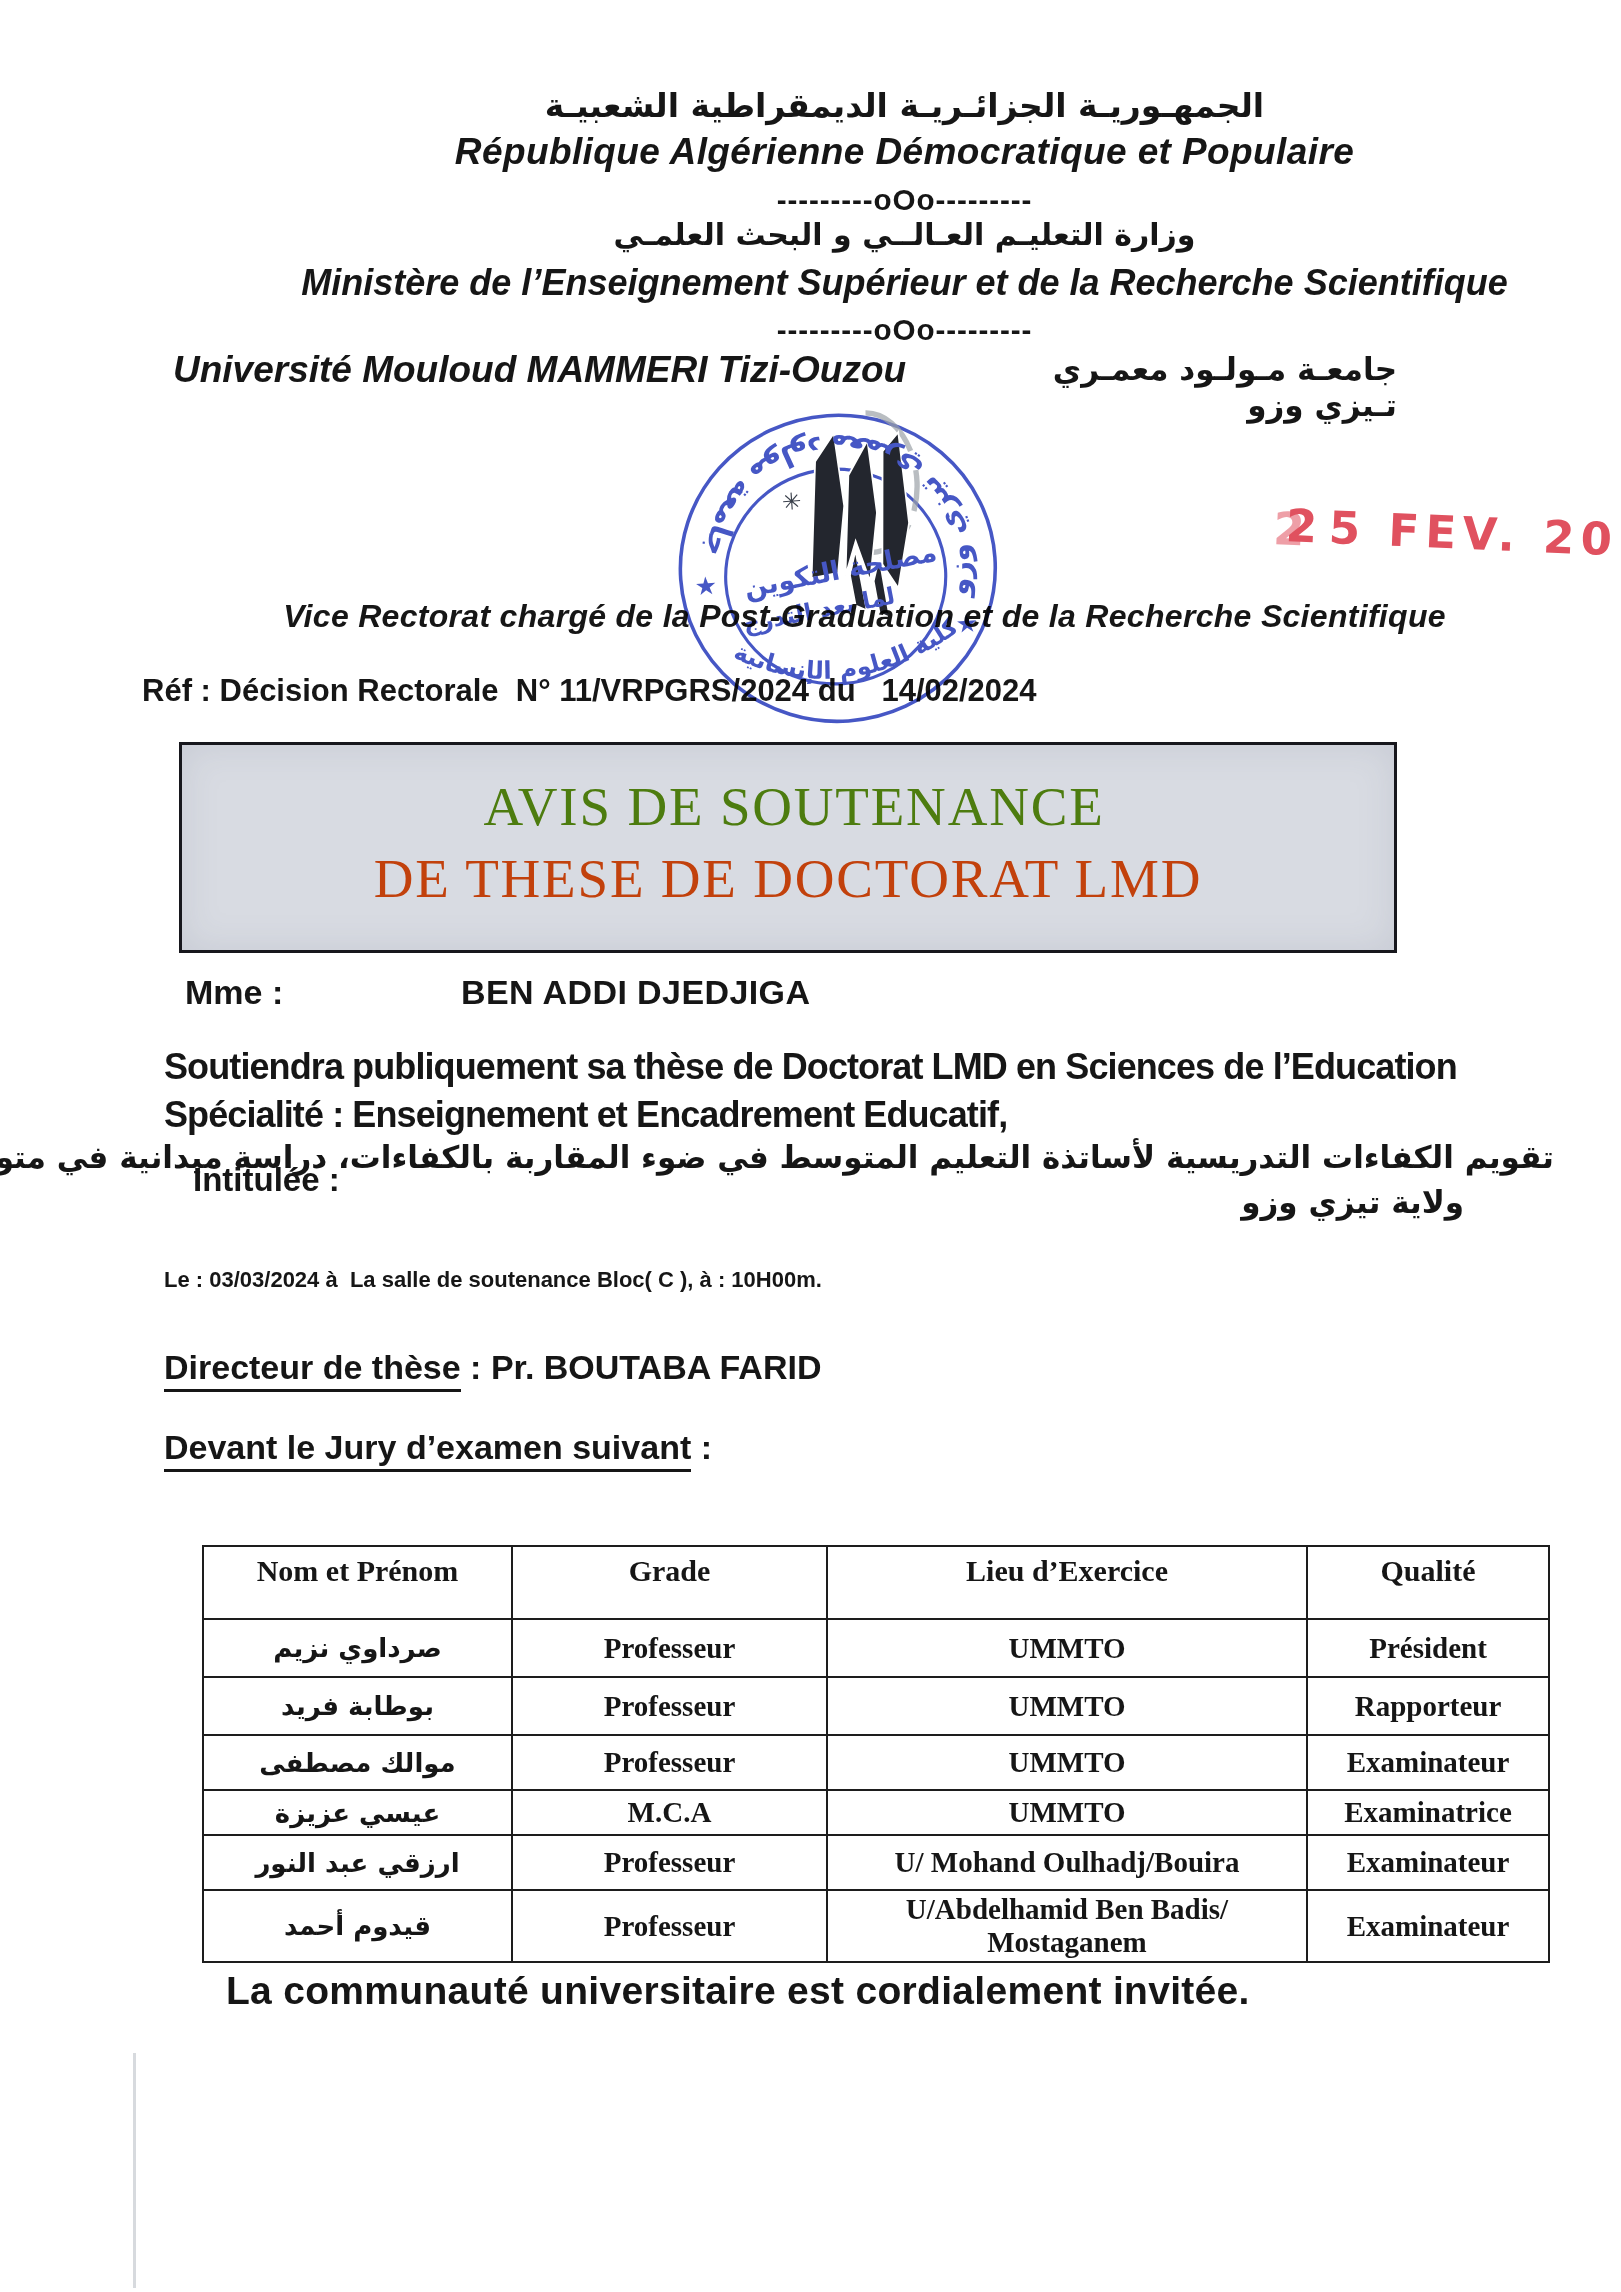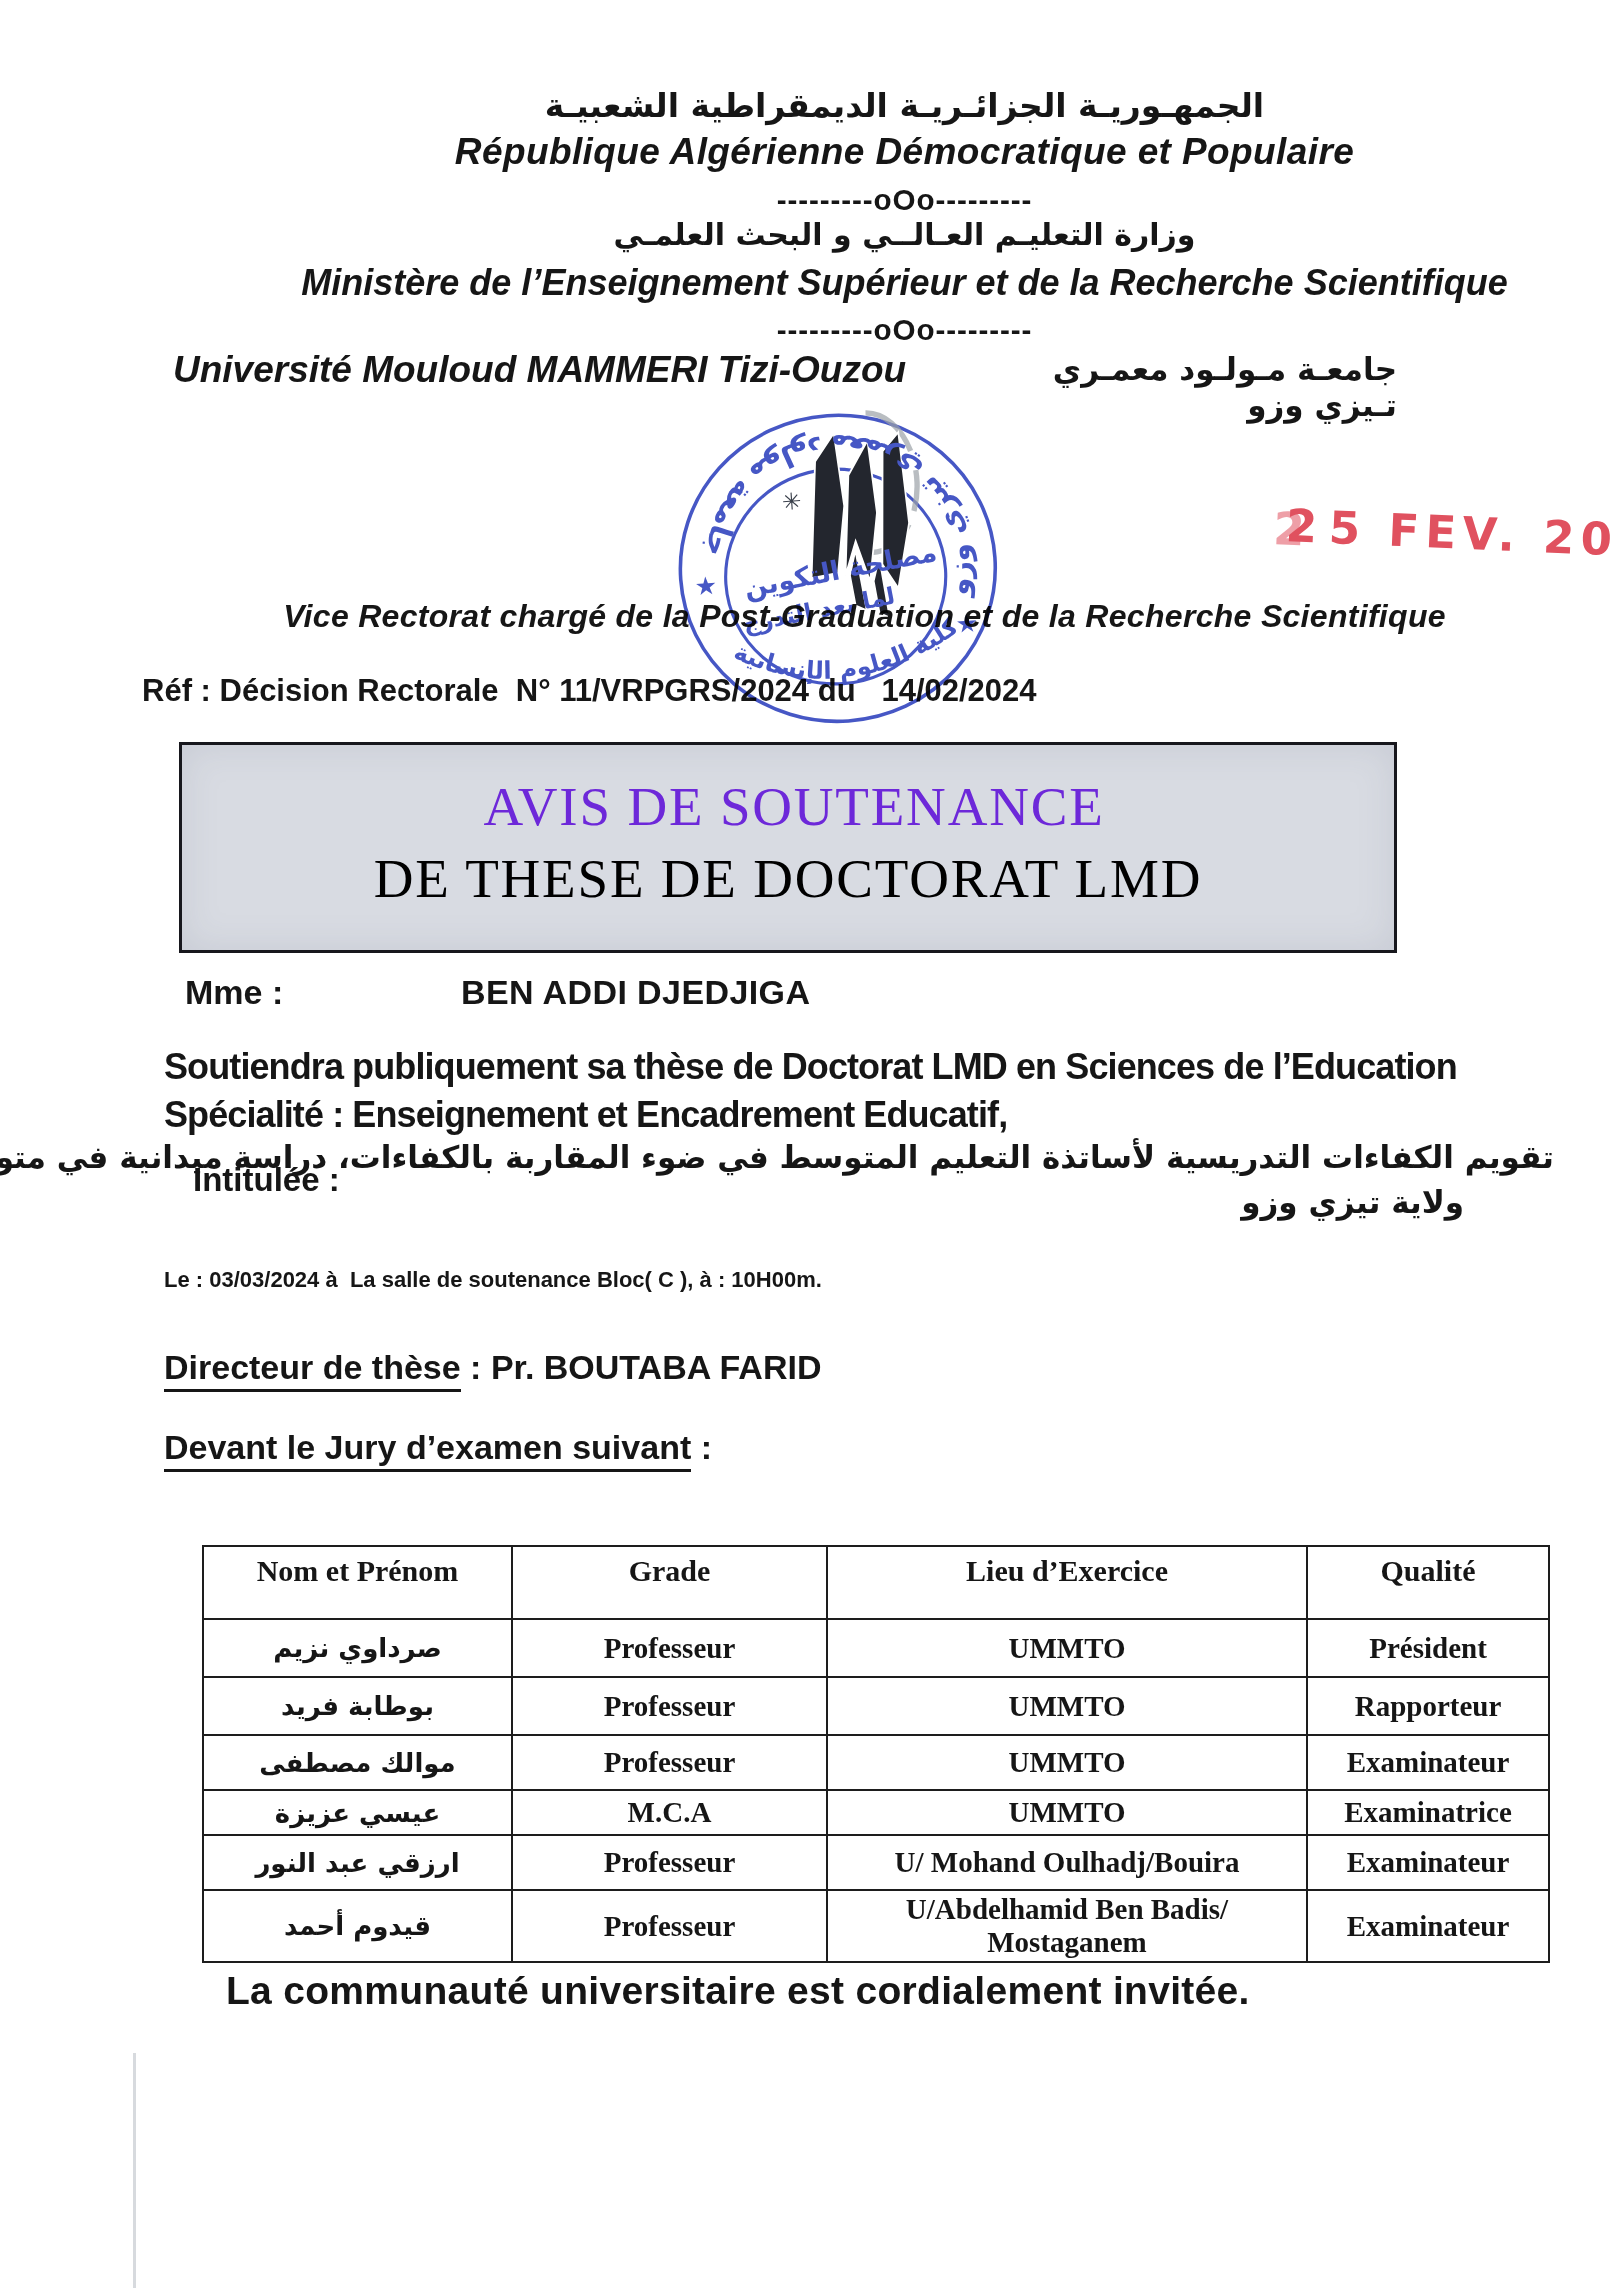--- a/index.html
+++ b/index.html
@@ -32,22 +32,22 @@
   
   .stamp{left:665px;top:401px;width:346px;height:340px;opacity:.95;mix-blend-mode:multiply;}
 
   .vice{left:54px;width:1621px;top:598px;font-size:32px;text-align:center;letter-spacing:0.3px;}
   .refline{left:142px;top:673px;font-size:31px;}
 
   
   .notice-box{left:179px;top:742px;width:1218px;height:211px;background:#d8dbe2;
     border:3.6px solid #17171d;box-sizing:border-box;text-align:center;
     box-shadow:inset 0 0 36px rgba(120,128,150,.18);}
-  .notice-l1{margin-top:30px;font-size:55px;letter-spacing:1.8px;color:#6d28d9;margin-left:12px;}
-  .notice-l2{margin-top:9px;font-size:55px;letter-spacing:1.8px;color:#000000;}
+  .notice-l1{margin-top:30px;font-size:55px;letter-spacing:1.8px;color:#4d7c0f;margin-left:12px;}
+  .notice-l2{margin-top:9px;font-size:55px;letter-spacing:1.8px;color:#c2410c;}
 
   .mme{left:185px;top:973px;font-size:34px;}
   .cand-name{left:461px;top:973px;font-size:34px;letter-spacing:0.4px;}
   .sout1{left:164px;top:1046px;font-size:36px;letter-spacing:-0.9px;}
   .sout2{left:164px;top:1094px;font-size:36px;letter-spacing:-0.9px;}
   .intitulee{left:193px;top:1161px;font-size:33px;}
   .ar-title1{left:376px;width:1178px;top:1139px;font-size:31px;text-align:right;white-space:nowrap;}
   .ar-title2{left:376px;width:1088px;top:1184px;font-size:31px;text-align:right;white-space:nowrap;}
   .le-line{left:164px;top:1267px;font-size:22px;}
   .dir-line{left:164px;top:1348px;font-size:34px;}

